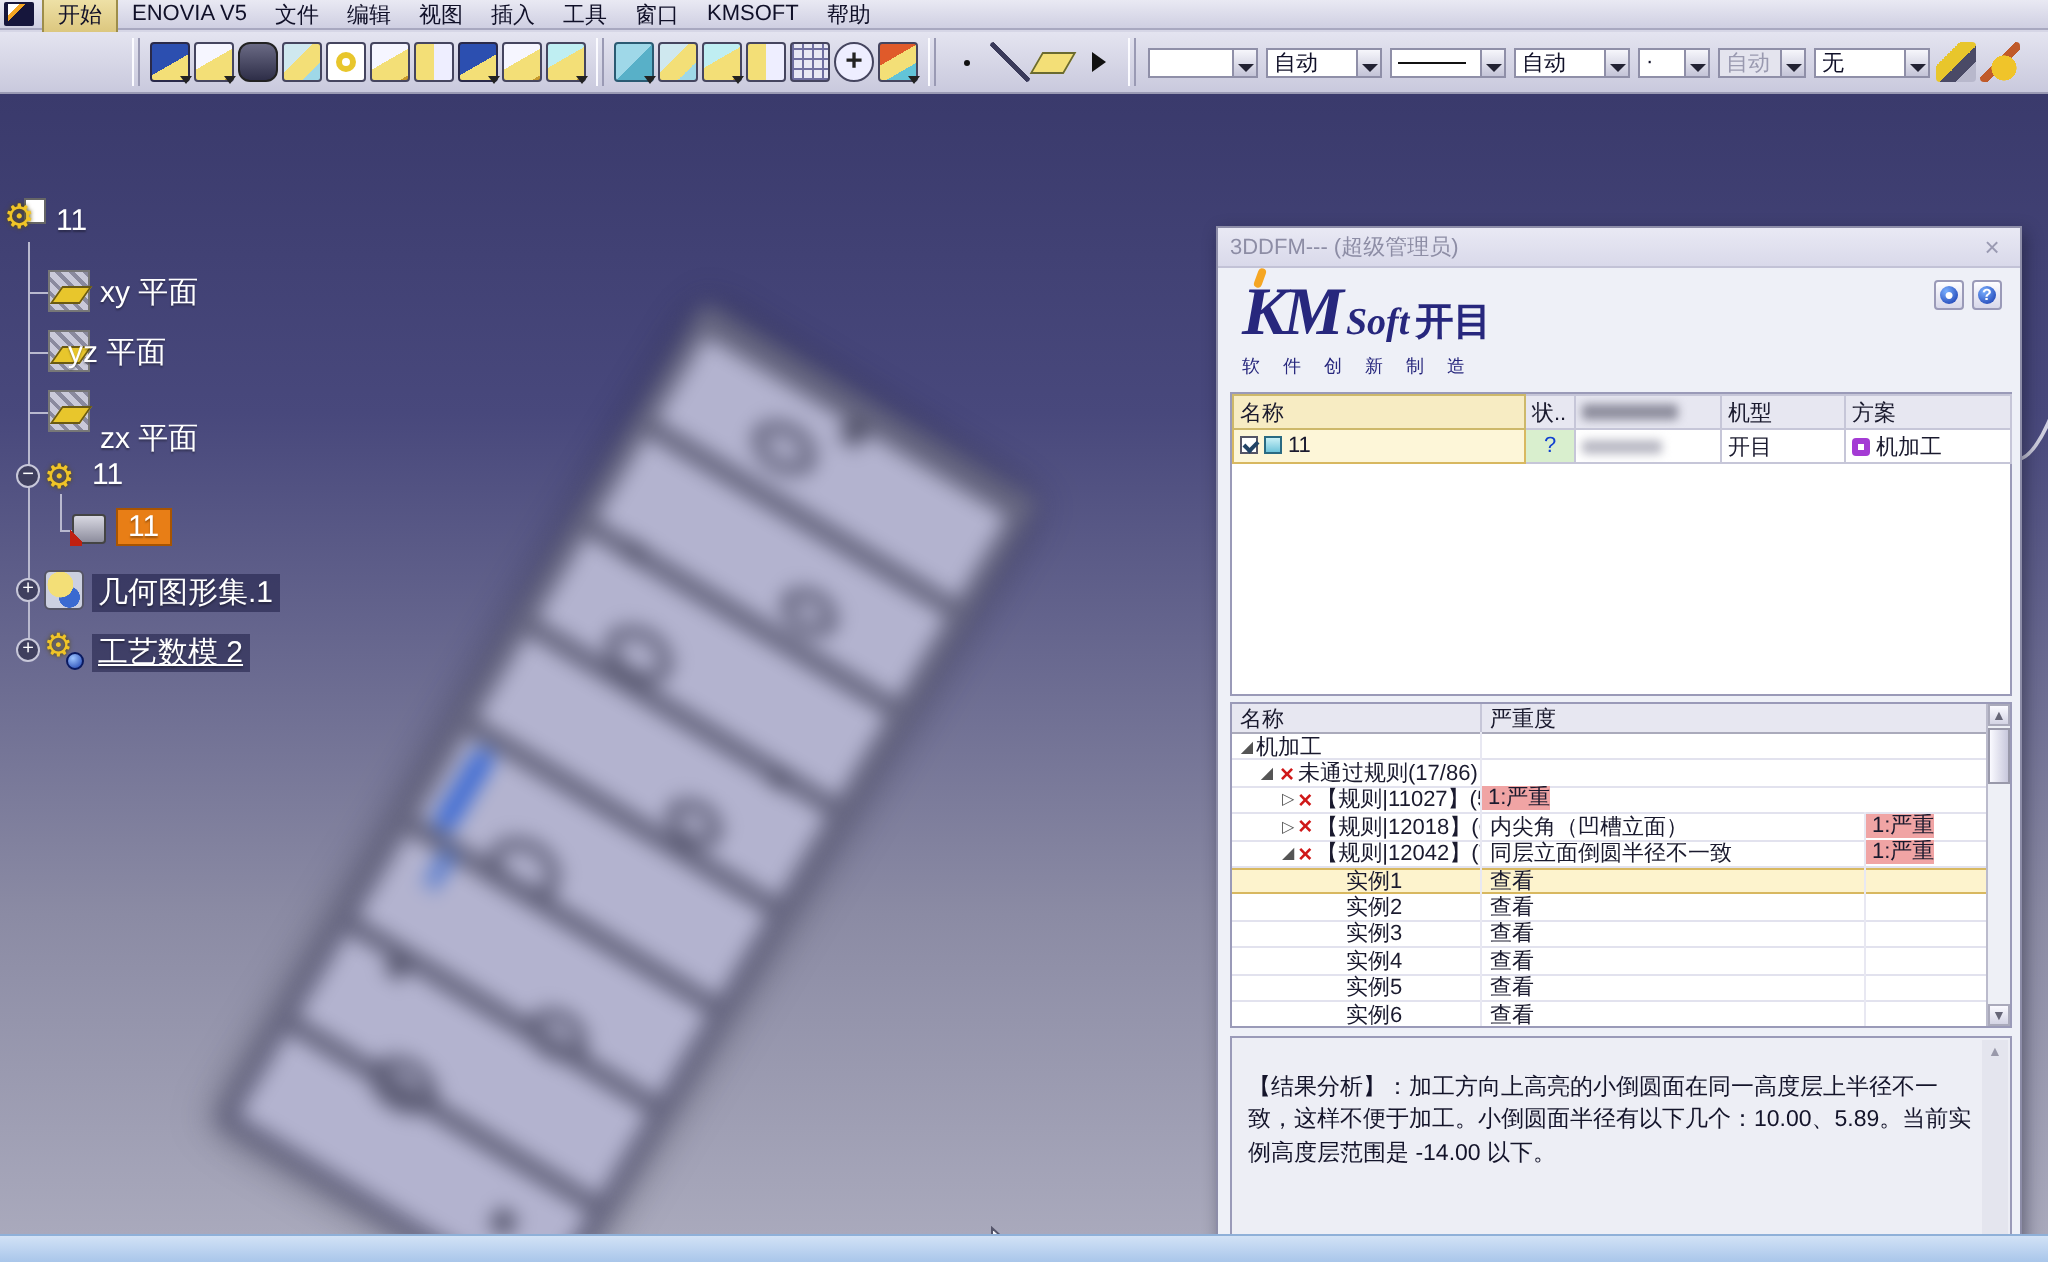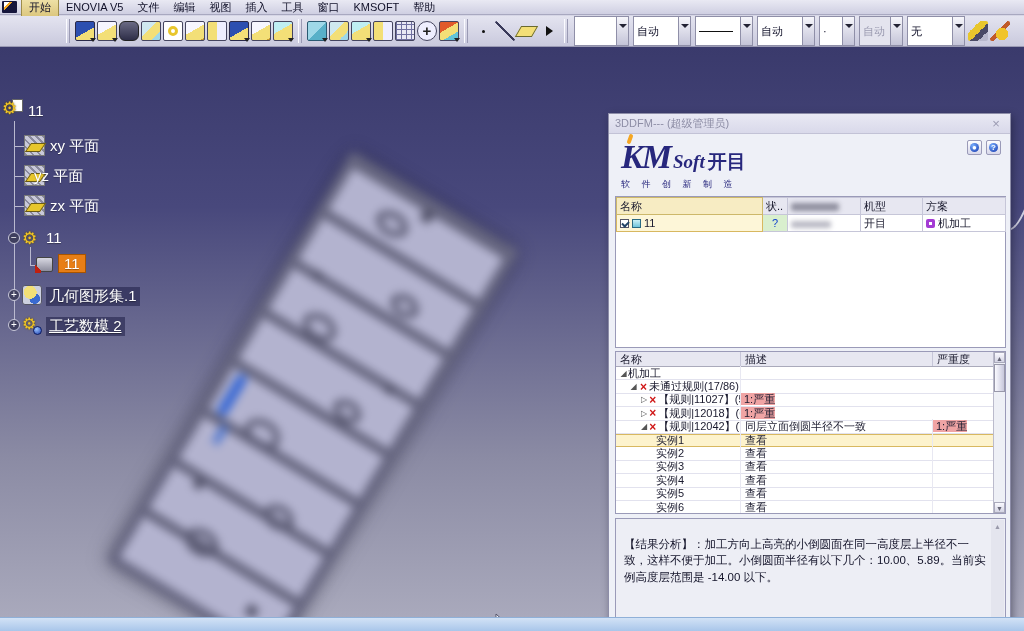--- a/index.html
+++ b/index.html
@@ -42,21 +42,21 @@
   .s-target::after { content:"+"; position:absolute; inset:0; color:#222; font-size:15px; line-height:17px; text-align:center; font-weight:bold; }
   .s-multi { background:linear-gradient(150deg,#e05a2a 0 38%,#f3df77 38% 70%,#62c4d8 70%); border:1px solid #45455f; }
   .s-point { background:transparent; }
   .s-point::after { content:""; position:absolute; left:9px; top:9px; width:3px; height:3px; background:#111; border-radius:50%; }
   .s-line { background:linear-gradient(45deg,transparent 46%,#3a3a5a 46% 54%,transparent 54%); }
   .s-plane { background:transparent; }
   .s-plane::after { content:""; position:absolute; left:1px; top:5px; width:15px; height:9px;
     background:#f3df77; border:1px solid #6a6a30; transform:skewX(-30deg); }
   .s-arrow::after { content:""; position:absolute; left:7px; top:5px; width:0; height:0;
     border-top:5px solid transparent; border-bottom:5px solid transparent; border-left:7px solid #111; }
-  .combo { height:30px; margin:0 2px; background:#fff; border:1px solid #8f8fa8;
+  .combo { height:15px; margin:0 2px; background:#fff; border:1px solid #8f8fa8;
     display:flex; align-items:center; font-size:11px; color:#101028; position:relative; }
   .combo .val { flex:1; padding:0 3px; overflow:hidden; white-space:nowrap; }
   .combo .btn { width:12px; height:100%; background:linear-gradient(#f6f6fb,#c4c4d8);
     border-left:1px solid #8f8fa8; position:relative; cursor:pointer; }
   .combo .btn::after { content:""; position:absolute; left:2px; top:7px;
     border-left:4px solid transparent; border-right:4px solid transparent; border-top:4px solid #223; }
   .combo.dis { background:#e4e4ee; color:#9a9ab0; }
   .lineglyph { display:block; width:34px; height:1px; background:#111; }
   .s-brush { background:linear-gradient(135deg,transparent 0 30%,#e8c62c 30% 55%,#4a4a66 55% 75%,#b8b8cc 75%); }
   .s-pen { background:radial-gradient(circle at 60% 65%,#f0c42a 0 35%,transparent 36%),
@@ -162,21 +162,21 @@
   #rhead { display:flex; height:15px; background:#e7e7f1; border-bottom:1px solid #aab; font-size:11px; }
   #rhead div { padding:0 4px; border-right:1px solid #c6c6d8; }
   .rrow { display:flex; height:13.4px; font-size:11px; align-items:center; border-bottom:1px solid #e2e2ee; }
   .rrow .c1 { width:125px; display:flex; align-items:center; overflow:hidden; white-space:nowrap; border-right:1px solid #e8e8f2; }
   .rrow .c2 { width:192px; padding-left:4px; overflow:hidden; white-space:nowrap; border-right:1px solid #e8e8f2; }
   .rrow .c3 { width:56px; padding-left:3px; overflow:hidden; white-space:nowrap; }
   .sev { background:#f0a4a4; width:100%; height:100%; line-height:13px; padding-left:3px; }
   .xmark { color:#d01818; font-weight:bold; margin:0 2px; font-size:12px; line-height:10px; }
   .exp { color:#555; font-size:8px; width:9px; display:inline-block; text-align:center; }
   .rowsel { background:#fdf3cd; border-top:1px solid #d8b860; border-bottom:1px solid #d8b860; }
-  .ind0{padding-left:3px}.ind1{padding-left:13px}.ind2{padding-left:25px}.ind3{padding-left:40px}
+  .ind0{padding-left:3px}.ind1{padding-left:13px}.ind2{padding-left:25px}.ind3{padding-left:57px}
   .vscroll { position:absolute; right:0; top:0; width:12px; height:100%; background:#eef0f6; border-left:1px solid #bbc; }
   .vscroll .up,.vscroll .dn { position:absolute; left:0; width:11px; height:11px; font-size:7px; color:#667;
     text-align:center; line-height:11px; background:linear-gradient(#fafaff,#d4d4e4); border:1px solid #aab; cursor:pointer; }
   .vscroll .up{top:0}.vscroll .dn{bottom:0}
   .vscroll .thumb { position:absolute; left:0; top:12px; width:11px; height:28px;
     background:linear-gradient(90deg,#fafaff,#c8c8dc); border:1px solid #99a; }
 
   
   #analysis { position:absolute; left:6px; top:404px; width:391px; height:119px; background:#edeef5;
     border:1px solid #9a9ab8; padding:7px 18px 6px 8px; font-size:11.5px; line-height:1.42; color:#14142a; }
@@ -316,21 +316,21 @@
 
       <span id="rootpage"></span>
       <span class="gear" style="left:2px;top:53px">⚙</span>
       <span class="tlabel" style="left:28px;top:55px">11</span>
 
       <span class="planeicon" style="left:24px;top:88px"></span>
       <span class="tlabel" style="left:50px;top:90px">xy 平面</span>
       <span class="planeicon" style="left:24px;top:118px"></span>
       <span class="tlabel" style="left:34px;top:120px">yz 平面</span>
       <span class="planeicon" style="left:24px;top:148px"></span>
-      <span class="tlabel" style="left:50px;top:150px">zx 平面</span>
+      <span class="tlabel" style="left:50px;top:163px">zx 平面</span>
 
       <span class="expander" style="left:8px;top:185px">−</span>
       <span class="gear" style="left:22px;top:183px">⚙</span>
       <span class="tlabel" style="left:46px;top:182px">11</span>
 
       <span id="bodybox" style="left:36px;top:210px"></span>
       <span class="tlabel" id="orangenode" style="left:58px;top:207px">11</span>
 
       <span class="expander" style="left:8px;top:242px">+</span>
       <span class="geoicon" style="left:22px;top:238px"></span>
@@ -385,21 +385,20 @@
             <td>开目</td>
             <td><span class="schemeicon"></span><span>机加工</span></td>
           </tr>
         </tbody>
           </table>
       </div>
 
       <div id="rtable">
         <div id="rhead">
           <div style="width:125px">名称</div>
-          <div style="width:192px">描述</div>
           <div style="width:56px;border-right:none">严重度</div>
         </div>
         <div class="rrow">
           <span class="c1 ind0">
               <span class="exp">◢</span>
               <span>机加工</span>
             </span>
             <span class="c2"></span>
             <span class="c3"></span>
           </div>
@@ -419,20 +418,21 @@
               <span>【规则|11027】(5)</span>
             </span>
           <span class="c3" style="padding:0"><span class="sev">1:严重</span></span>
           </div>
         <div class="rrow">
           <span class="c1 ind2">
               <span class="exp">▷</span>
               <span class="xmark">×</span>
               <span>【规则|12018】(6)</span>
             </span>
+          <span class="c2">内尖角（凹槽立面）</span>
           <span class="c3" style="padding:0"><span class="sev">1:严重</span></span>
           </div>
         <div class="rrow">
           <span class="c1 ind2">
               <span class="exp">◢</span>
               <span class="xmark">×</span>
               <span>【规则|12042】(7)</span>
             </span>
           <span class="c2">同层立面倒圆半径不一致</span>
           <span class="c3" style="padding:0"><span class="sev">1:严重</span></span>

